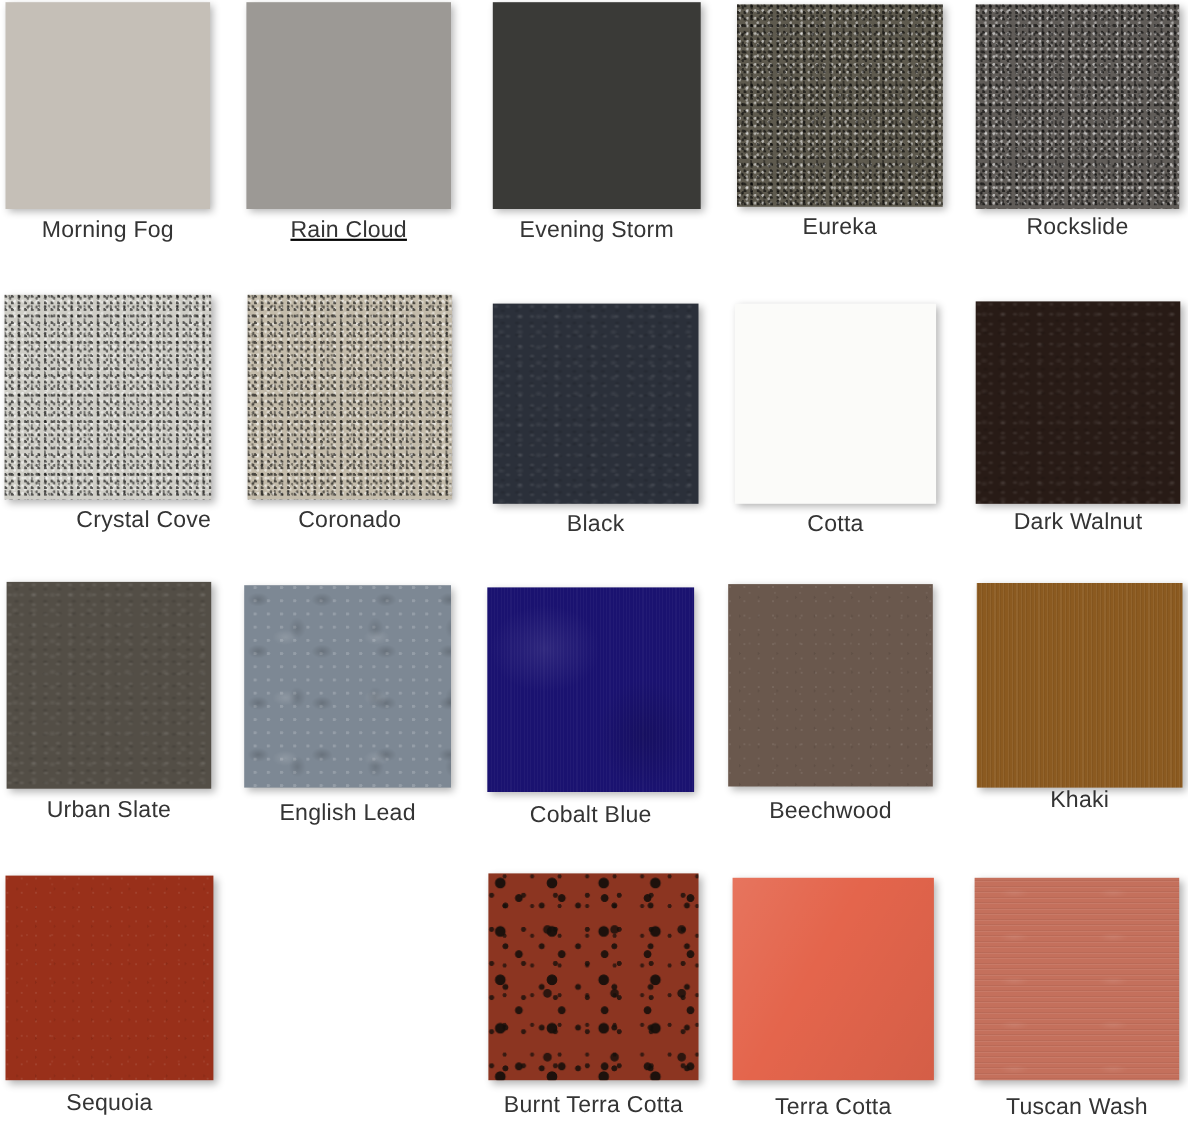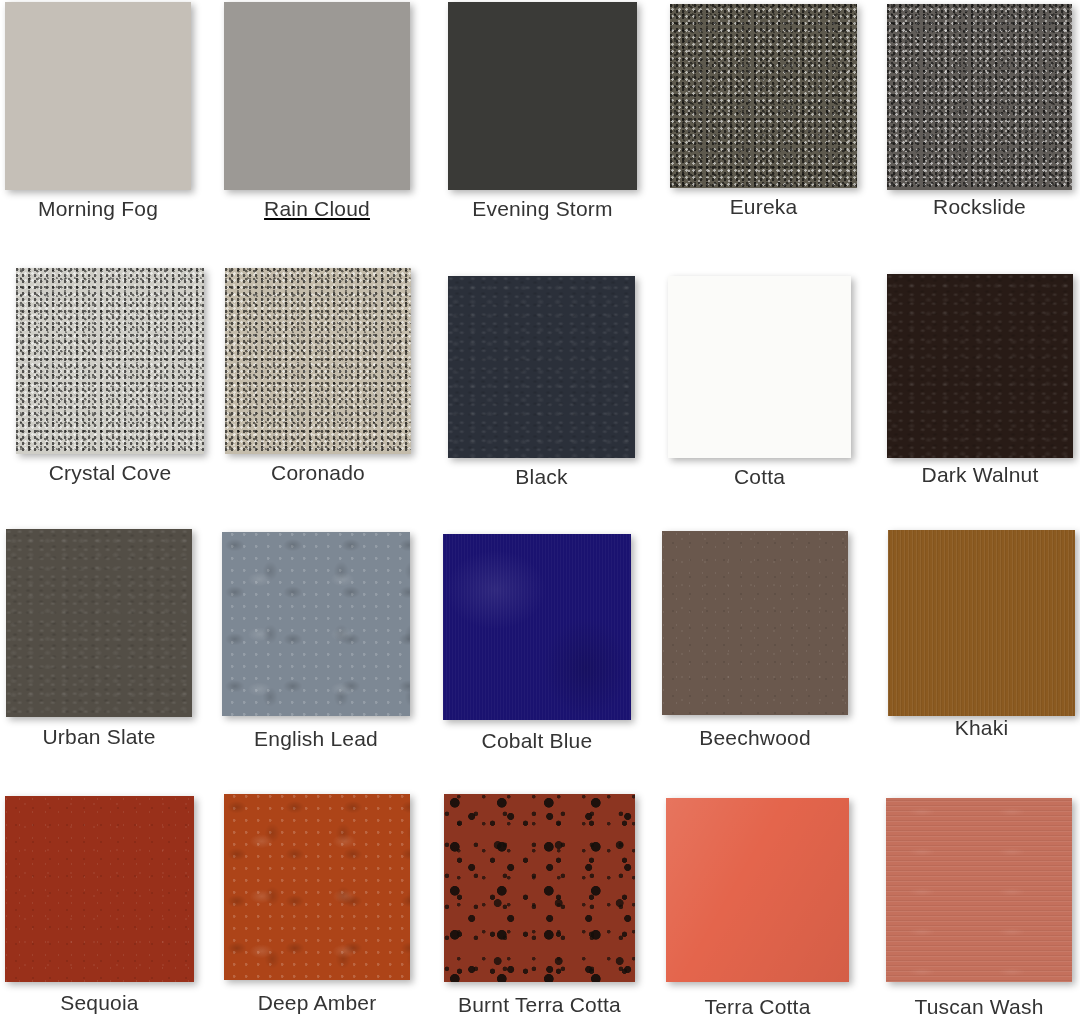--- a/index.html
+++ b/index.html
@@ -147,21 +147,21 @@
       <div class="swatch-label" style="margin-top: 8px;">Evening Storm</div>
     </div>
     <div class="swatch-cell" style="left: 670px; top: 4px; width: 187px;">
       <div class="swatch-chip tex-granite" title="Eureka" style="width: 187px; height: 184px; background-color: rgb(94, 90, 78);"></div>
       <div class="swatch-label" style="margin-top: 8px;">Eureka</div>
     </div>
     <div class="swatch-cell" style="left: 887px; top: 4px; width: 185px;">
       <div class="swatch-chip tex-granite" title="Rockslide" style="width: 185px; height: 186px; background-color: rgb(96, 92, 88);"></div>
       <div class="swatch-label" style="margin-top: 6px;">Rockslide</div>
     </div>
-    <div class="swatch-cell" style="left: 16px; top: 268px; width: 188px;">
+    <div class="swatch-cell" style="left: 4px; top: 268px; width: 188px; align-items: flex-end;">
       <div class="swatch-chip tex-granite" title="Crystal Cove" style="width: 188px; height: 186px; background-color: rgb(207, 206, 199);"></div>
       <div class="swatch-label" style="margin-top: 8px;">Crystal Cove</div>
     </div>
     <div class="swatch-cell" style="left: 225px; top: 268px; width: 186px;">
       <div class="swatch-chip tex-granite" title="Coronado" style="width: 186px; height: 186px; background-color: rgb(196, 188, 171);"></div>
       <div class="swatch-label" style="margin-top: 8px;">Coronado</div>
     </div>
     <div class="swatch-cell" style="left: 448px; top: 276px; width: 187px;">
       <div class="swatch-chip tex-leather" title="Black" style="width: 187px; height: 182px; background-color: rgb(43, 48, 58);"></div>
       <div class="swatch-label" style="margin-top: 8px;">Black</div>
@@ -191,24 +191,20 @@
       <div class="swatch-label" style="margin-top: 12px;">Beechwood</div>
     </div>
     <div class="swatch-cell" style="left: 888px; top: 530px; width: 187px;">
       <div class="swatch-chip tex-grain-v" title="Khaki" style="width: 187px; height: 186px; background-color: rgb(139, 90, 32);"></div>
       <div class="swatch-label" style="margin-top: 1px;">Khaki</div>
     </div>
     <div class="swatch-cell" style="left: 5px; top: 796px; width: 189px;">
       <div class="swatch-chip tex-fine" title="Sequoia" style="width: 189px; height: 186px; background-color: rgb(153, 48, 26);"></div>
       <div class="swatch-label" style="margin-top: 10px;">Sequoia</div>
     </div>
-    <div class="swatch-cell" style="left: 224px; top: 794px; width: 186px;">
-      <div class="swatch-chip tex-mottle" title="Deep Amber" style="width: 186px; height: 186px; background-color: rgb(173, 68, 24);"></div>
-      <div class="swatch-label" style="margin-top: 12px;">Deep Amber</div>
-    </div>
     <div class="swatch-cell" style="left: 444px; top: 794px; width: 191px;">
       <div class="swatch-chip tex-blotch" title="Burnt Terra Cotta" style="width: 191px; height: 188px; background-color: rgb(140, 53, 33);"></div>
       <div class="swatch-label" style="margin-top: 12px;">Burnt Terra Cotta</div>
     </div>
     <div class="swatch-cell" style="left: 666px; top: 798px; width: 183px;">
       <div class="swatch-chip tex-sheen" title="Terra Cotta" style="width: 183px; height: 184px; background-color: rgb(228, 101, 76);"></div>
       <div class="swatch-label" style="margin-top: 14px;">Terra Cotta</div>
     </div>
     <div class="swatch-cell" style="left: 886px; top: 798px; width: 186px;">
       <div class="swatch-chip tex-grain-h" title="Tuscan Wash" style="width: 186px; height: 184px; background-color: rgb(196, 112, 92);"></div>

